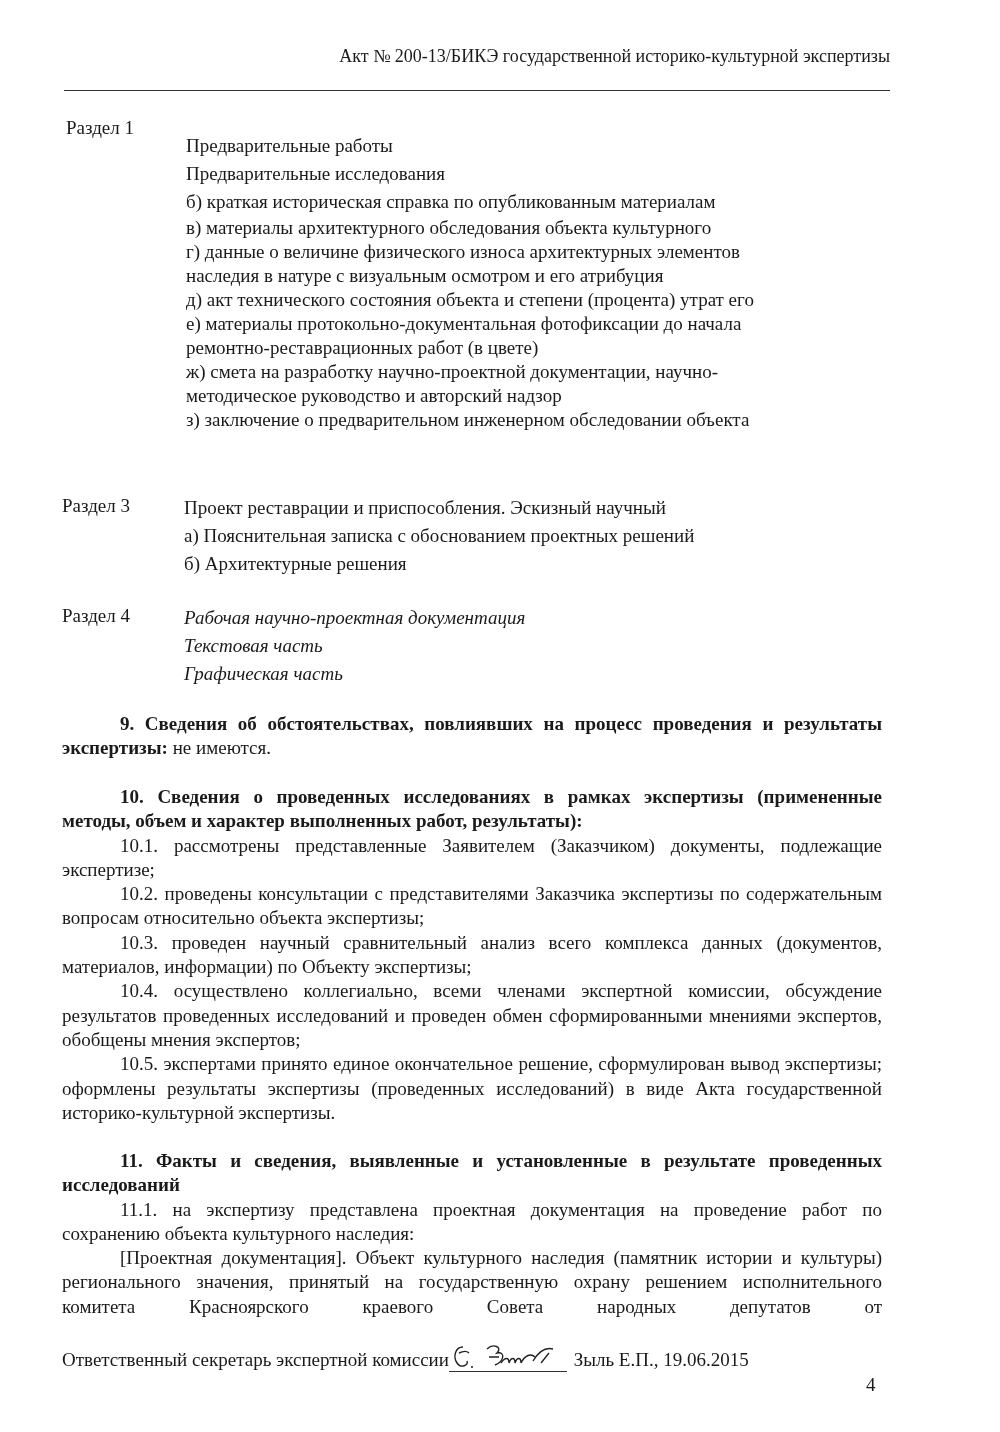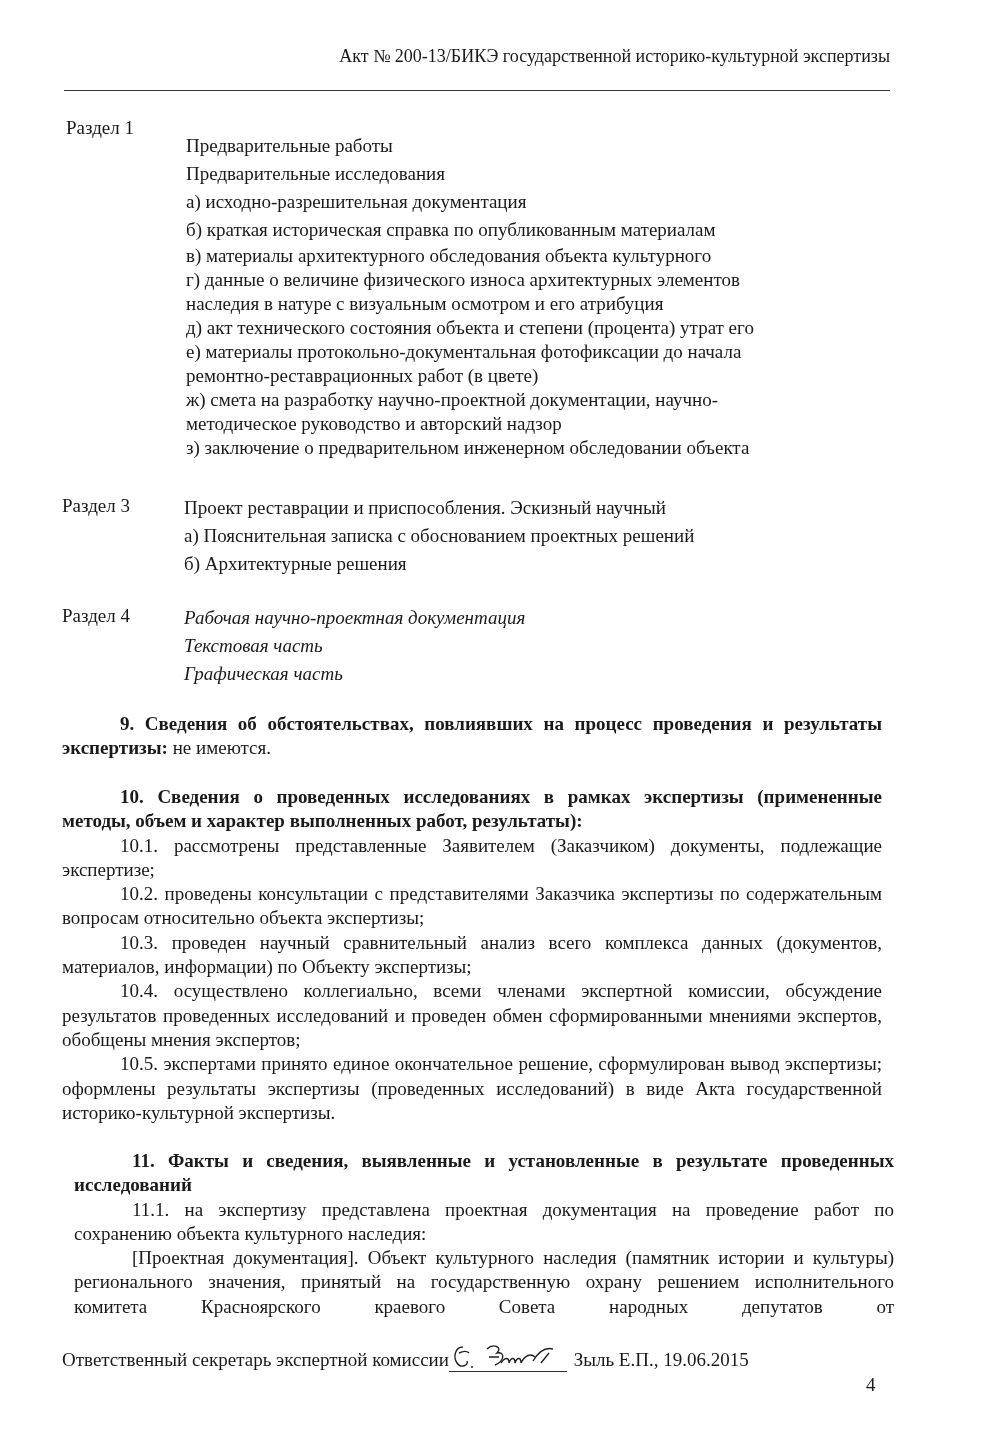--- a/index.html
+++ b/index.html
@@ -51,21 +51,20 @@
 
 <div class="header">
   <span>Акт № 200-13/БИКЭ государственной историко-культурной экспертизы</span>
 </div>
 
 <div class="section" style="top:116px;">
   <div class="sec-label" style="top:0;">Раздел 1</div>
   <div class="sec-lines" style="top:16px;">
     <div style="line-height:28px">Предварительные работы</div>
     <div style="line-height:28px">Предварительные исследования</div>
-    <div style="line-height:28px">а) исходно-разрешительная документация</div>
     <div style="line-height:28px">б) краткая историческая справка по опубликованным материалам</div>
     <div style="line-height:24px">в) материалы архитектурного обследования объекта культурного</div>
     <div style="line-height:24px">г) данные о величине физического износа архитектурных элементов</div>
     <div style="line-height:24px">наследия в натуре с визуальным осмотром и его атрибуция</div>
     <div style="line-height:24px">д) акт технического состояния объекта и степени (процента) утрат его</div>
     <div style="line-height:24px">е) материалы протокольно-документальная фотофиксации до начала</div>
     <div style="line-height:24px">ремонтно-реставрационных работ (в цвете)</div>
     <div style="line-height:24px">ж) смета на разработку научно-проектной документации, научно-</div>
     <div style="line-height:24px">методическое руководство и авторский надзор</div>
     <div style="line-height:24px">з) заключение о предварительном инженерном обследовании объекта</div>
@@ -98,21 +97,21 @@
 
 <div class="body-block" style="top:785px;">
   <div class="para bold">10. Сведения о проведенных исследованиях в рамках экспертизы (примененные методы, объем и характер выполненных работ, результаты):</div>
   <div class="para">10.1. рассмотрены представленные Заявителем (Заказчиком) документы, подлежащие экспертизе;</div>
   <div class="para">10.2. проведены консультации с представителями Заказчика экспертизы по содержательным вопросам относительно объекта экспертизы;</div>
   <div class="para">10.3. проведен научный сравнительный анализ всего комплекса данных (документов, материалов, информации) по Объекту экспертизы;</div>
   <div class="para">10.4. осуществлено коллегиально, всеми членами экспертной комиссии, обсуждение результатов проведенных исследований и проведен обмен сформированными мнениями экспертов, обобщены мнения экспертов;</div>
   <div class="para">10.5. экспертами принято единое окончательное решение, сформулирован вывод экспертизы; оформлены результаты экспертизы (проведенных исследований) в виде Акта государственной историко-культурной экспертизы.</div>
 </div>
 
-<div class="body-block" style="top:1149px;margin-left:12px;">
+<div class="body-block" style="top:1149px;">
   <div class="para bold">11. Факты и сведения, выявленные и установленные в результате проведенных исследований</div>
   <div class="para">11.1. на экспертизу представлена проектная документация на проведение работ по сохранению объекта культурного наследия:</div>
   <div class="para justify-last">[Проектная документация]. Объект культурного наследия (памятник истории и культуры) регионального значения, принятый на государственную охрану решением исполнительного комитета Красноярского краевого Совета народных депутатов от</div>
 </div>
 
 <div class="footer">
   <span>Ответственный секретарь экспертной комиссии</span><span class="sig">
     <svg width="118" height="34" viewBox="0 0 118 34">
       <path d="M14 8 C6 8 4 18 8 24 C12 30 20 26 18 22 M10 14 C14 12 18 12 20 14 M22 28 L24 28" stroke="#222" stroke-width="1.4" fill="none"></path>
       <path d="M38 10 C44 4 54 8 48 14 C56 12 56 22 46 26 M40 18 C44 18 48 18 50 18" stroke="#222" stroke-width="1.4" fill="none"></path>

